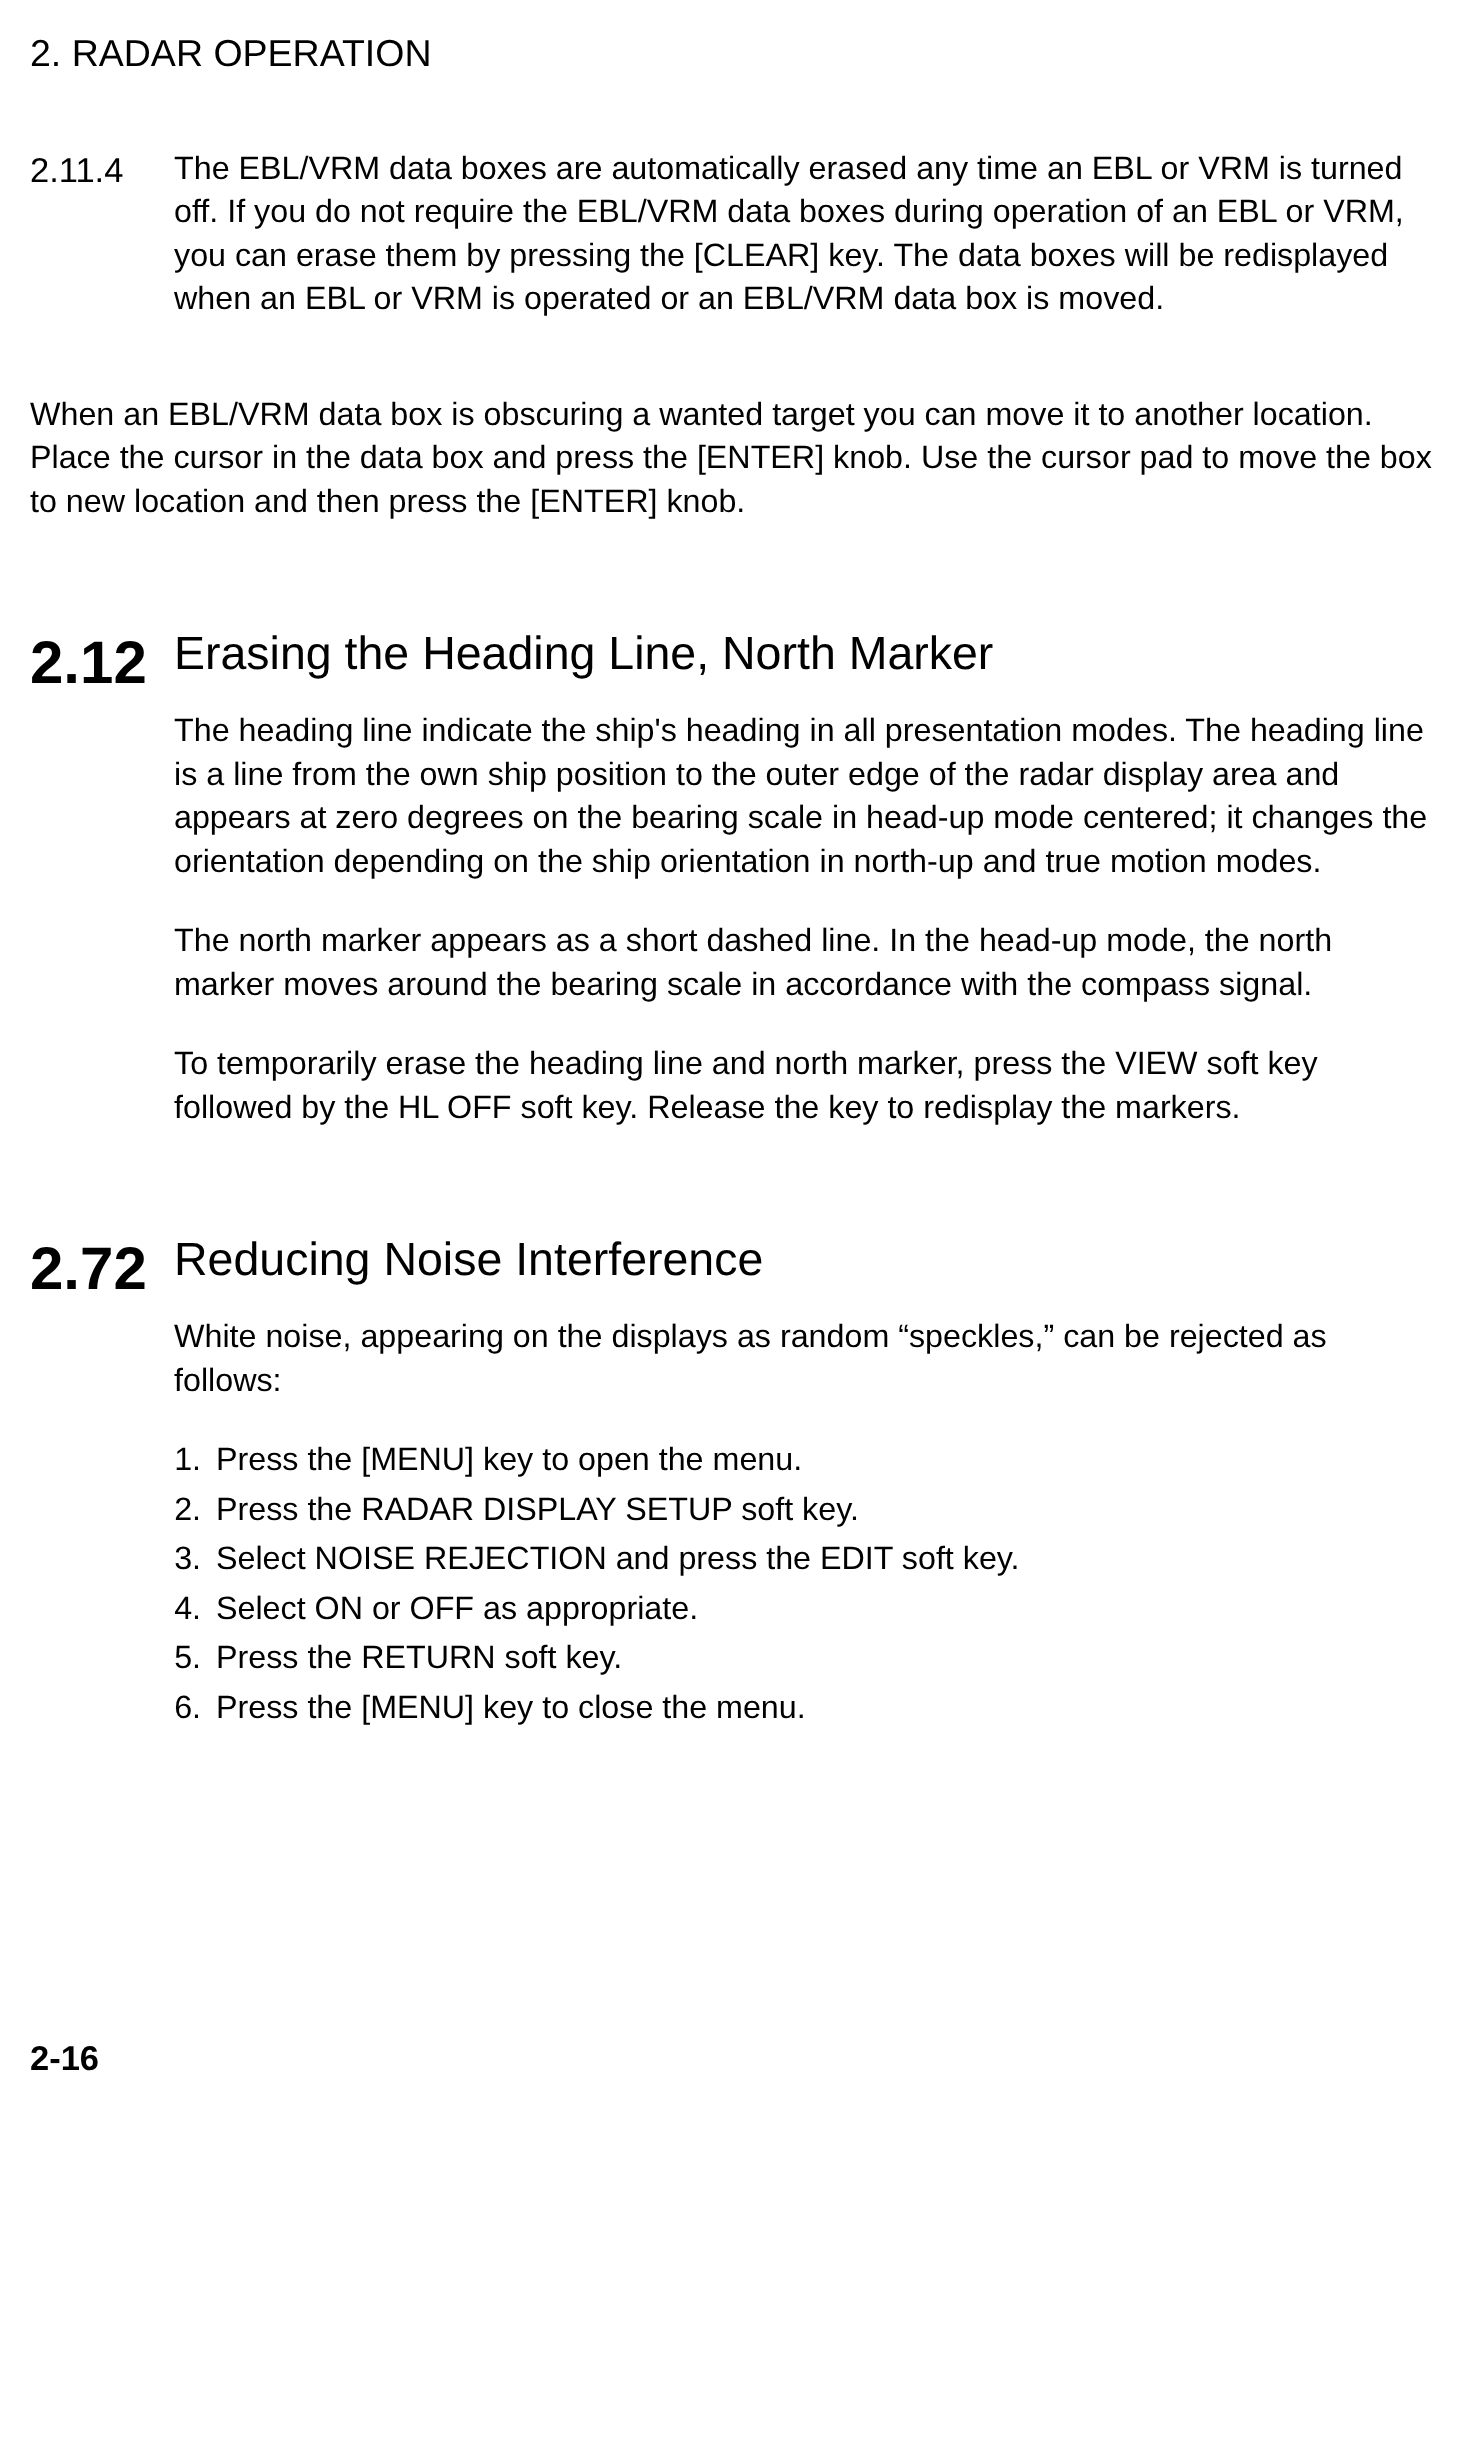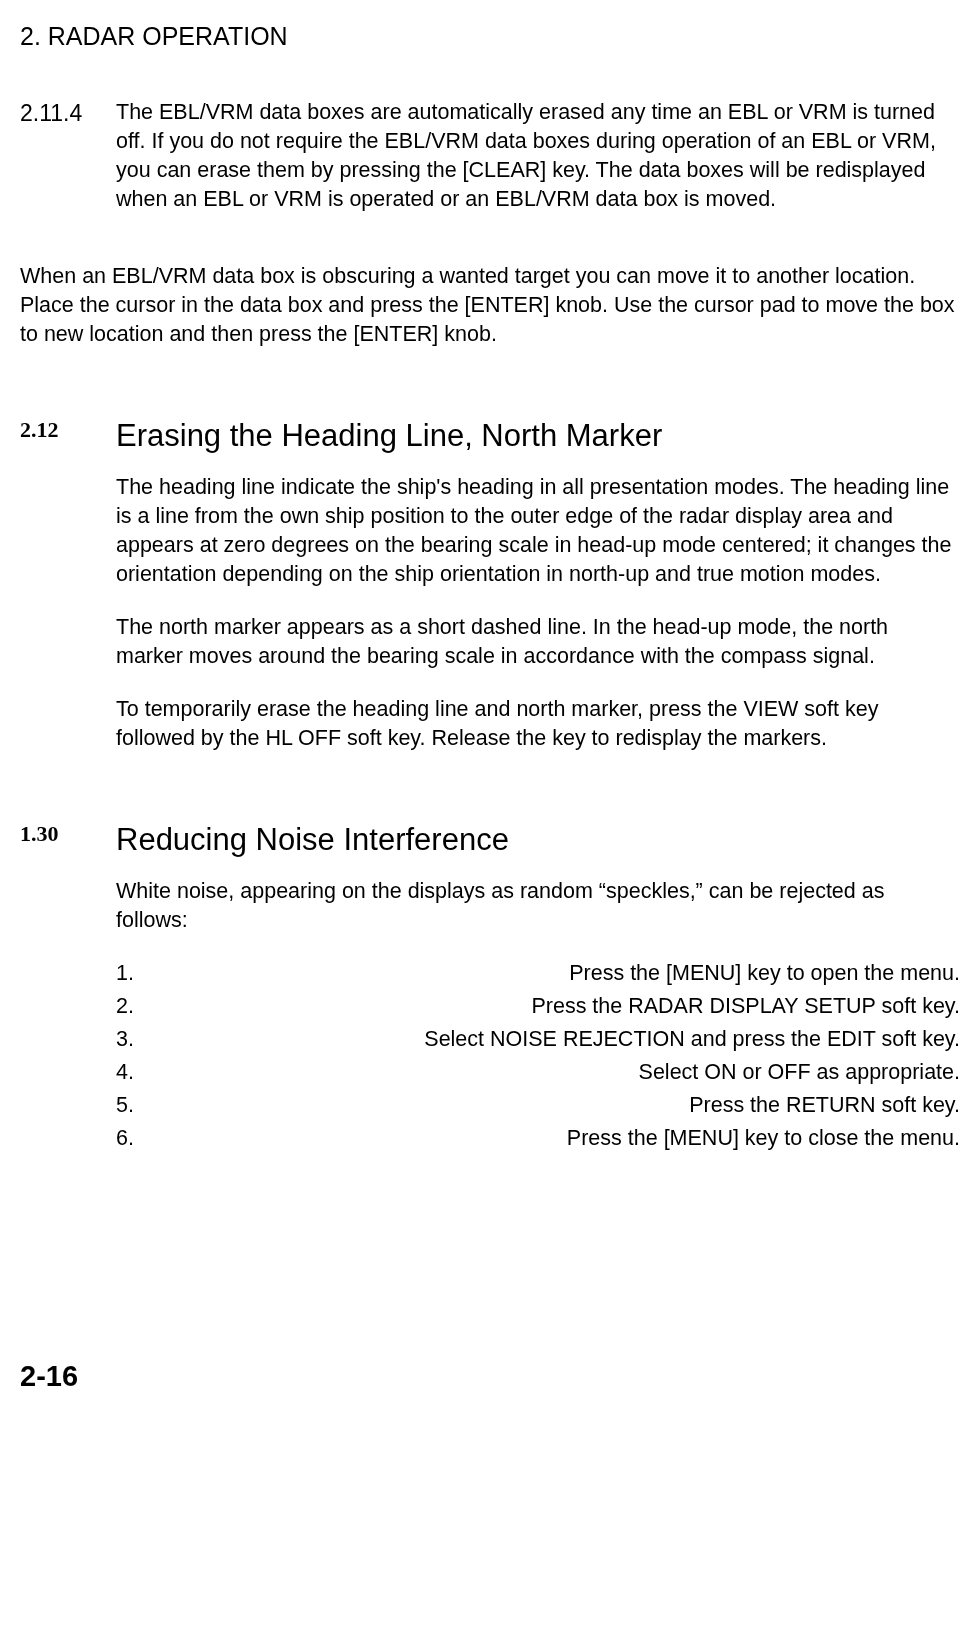--- a/index.html
+++ b/index.html
@@ -32,38 +32,36 @@
     font-weight: normal;
     margin-bottom: 14px;
   }
   .h2 {
     font-size: 31px;
     font-weight: normal;
     margin-bottom: 16px;
   }
   .h2-num {
     flex: 0 0 96px;
-    font-size: 22px;
+    font-size: 40px;
     font-weight: bold;
-    font-family: Liberation Serif, serif;
   }
   .para {
     margin-bottom: 24px;
   }
   ol.steps {
     margin: 0;
     padding-left: 24px;
   }
   ol.steps li {
     padding-left: 4px;
     margin-bottom: 4px;
-    text-align: right;
   }
   .page-num {
-    font-size: 29px;
+    font-size: 23px;
     font-weight: bold;
     margin-top: 200px;
   }
   .big-gap {
     margin-top: 42px;
   }
 </style>
 </head>
 <body>
 
@@ -86,21 +84,21 @@
   <div class="h2-num">2.12</div>
   <div class="sec-body">
     <div class="h2">Erasing the Heading Line, North Marker</div>
     <div class="para">The heading line indicate the ship's heading in all presentation modes. The heading line is a line from the own ship position to the outer edge of the radar display area and appears at zero degrees on the bearing scale in head-up mode centered; it changes the orientation depending on the ship orientation in north-up and true motion modes.</div>
     <div class="para">The north marker appears as a short dashed line. In the head-up mode, the north marker moves around the bearing scale in accordance with the compass signal.</div>
     <div class="para">To temporarily erase the heading line and north marker, press the VIEW soft key followed by the HL OFF soft key. Release the key to redisplay the markers.</div>
   </div>
 </div>
 
 <div class="section big-gap">
-  <div class="h2-num">1.30</div>
+  <div class="h2-num">2.72</div>
   <div class="sec-body">
     <div class="h2">Reducing Noise Interference</div>
     <div class="para">White noise, appearing on the displays as random “speckles,” can be rejected as follows:</div>
     <ol class="steps">
       <li>Press the [MENU] key to open the menu.</li>
       <li>Press the RADAR DISPLAY SETUP soft key.</li>
       <li>Select NOISE REJECTION and press the EDIT soft key.</li>
       <li>Select ON or OFF as appropriate.</li>
       <li>Press the RETURN soft key.</li>
       <li>Press the [MENU] key to close the menu.</li>

